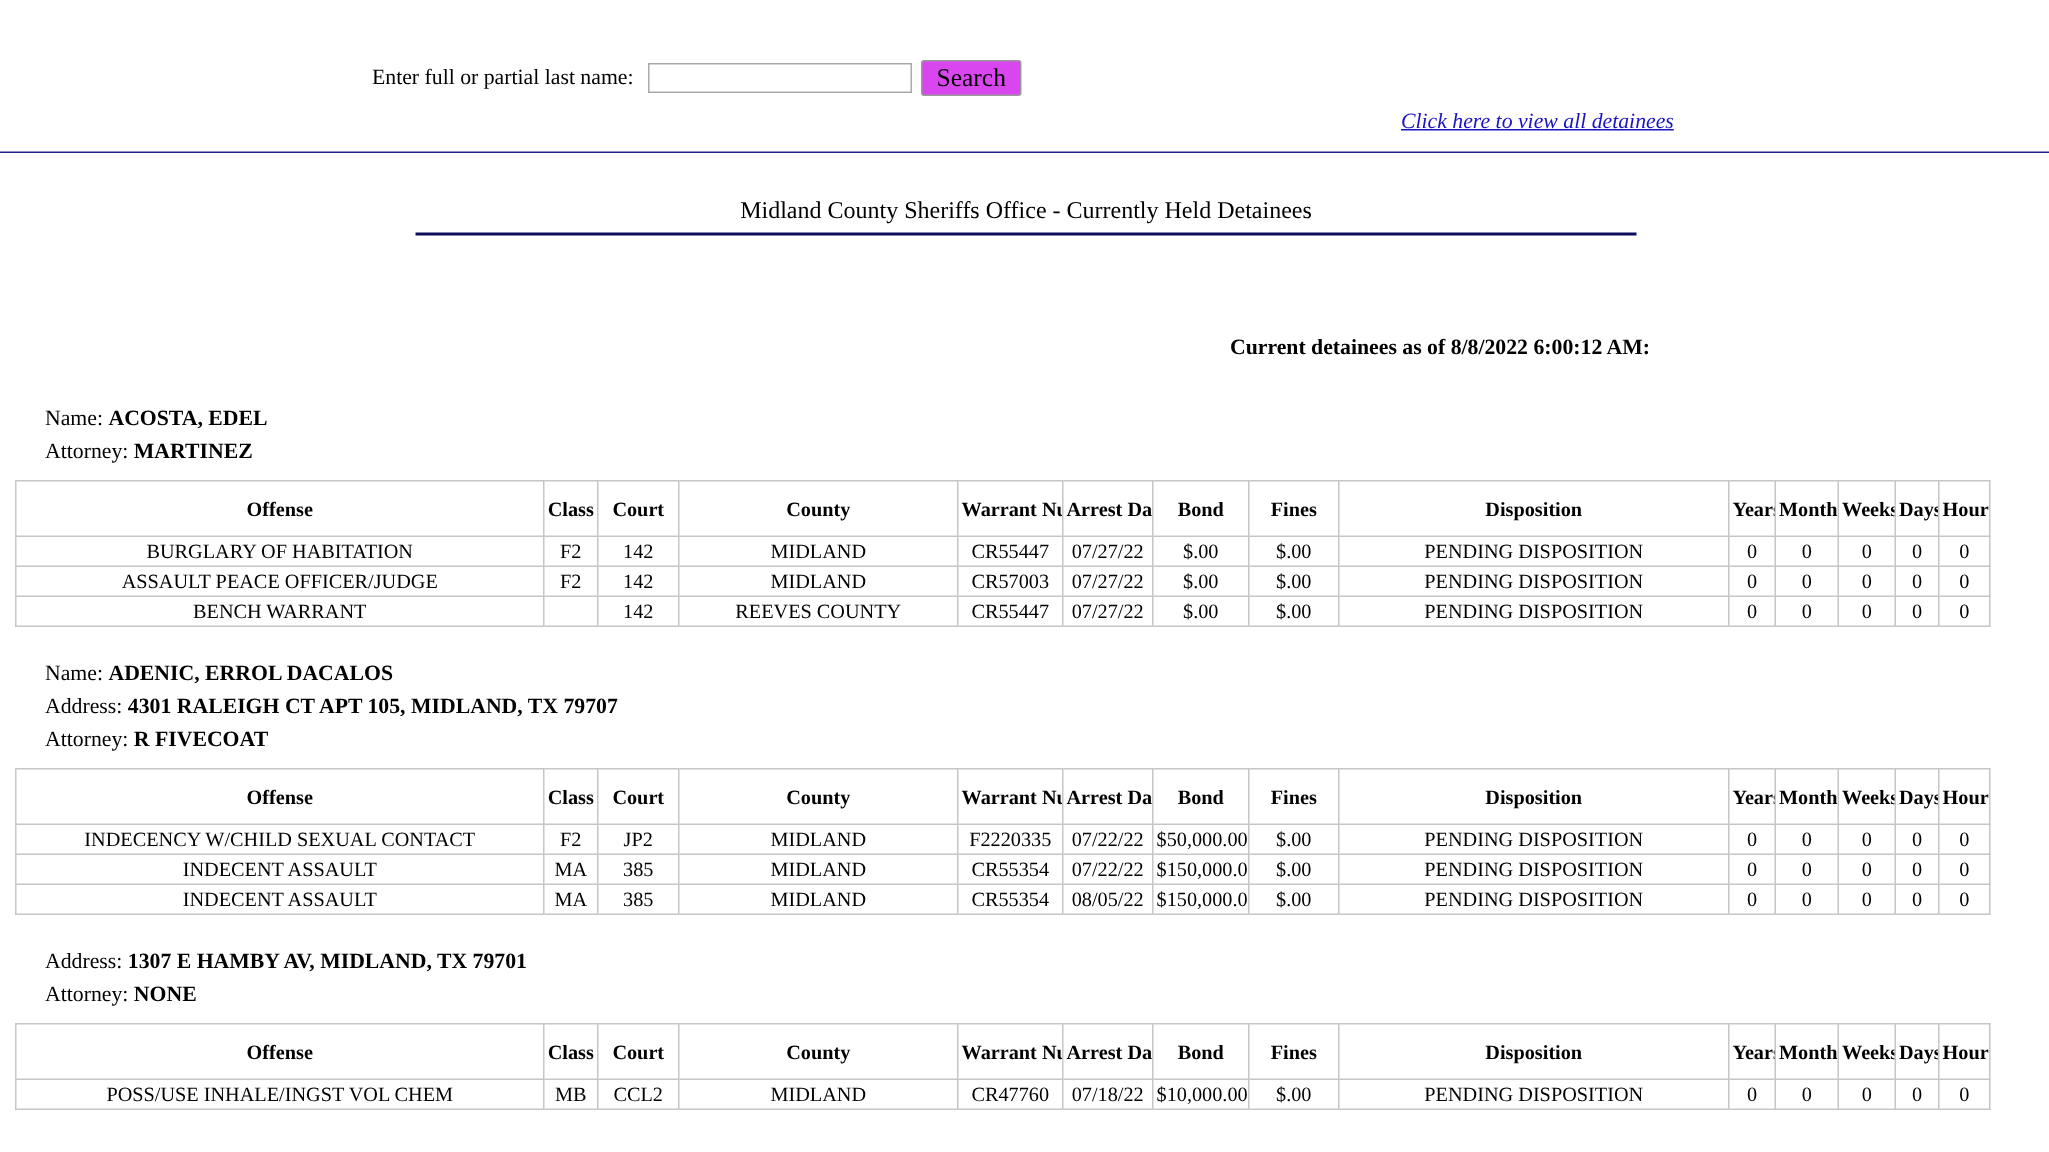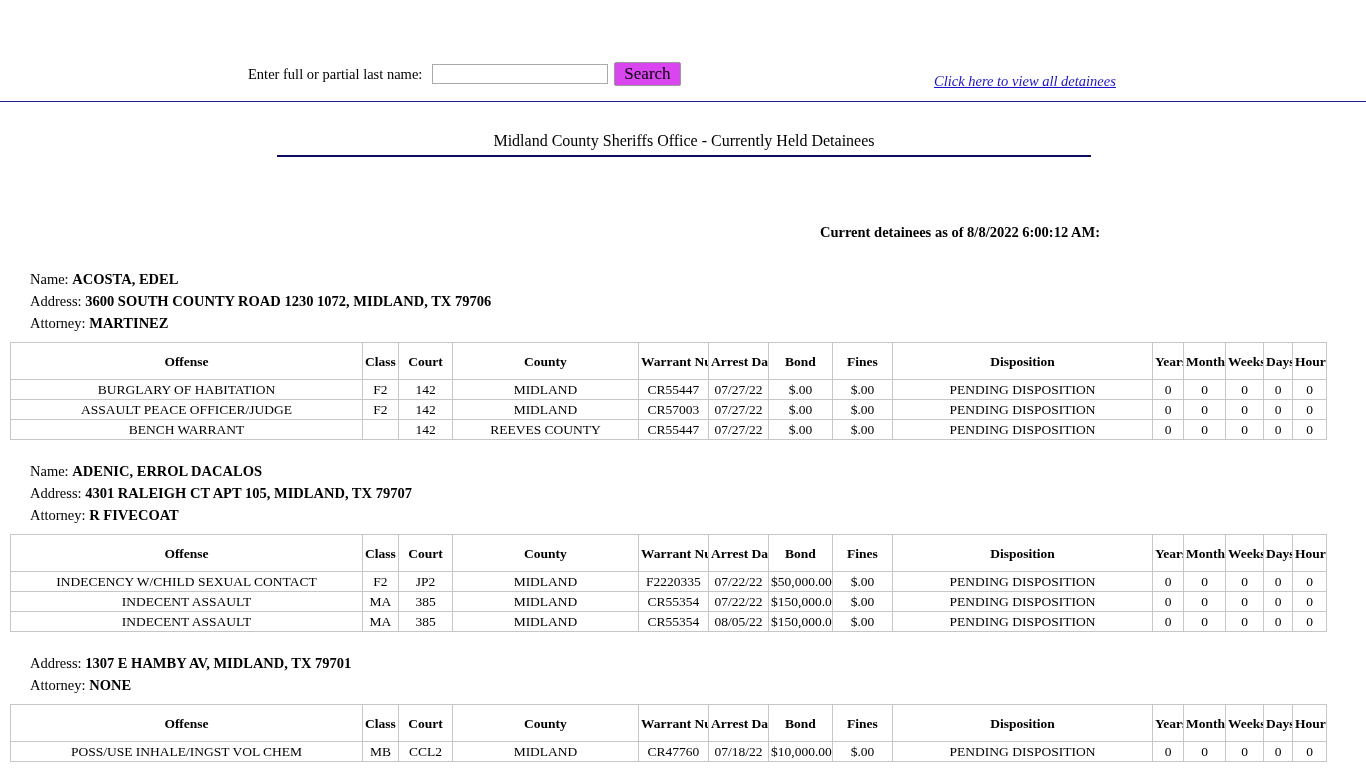--- a/index.html
+++ b/index.html
@@ -14,21 +14,21 @@
     overflow: hidden;
     font-family: "Liberation Serif", "DejaVu Serif", serif;
     font-size: 13.5px;
     color: #000000;
   }
 
   
   .searchbar {
     display: flex;
     align-items: center;
-    padding-top: 63px;
+    padding-top: 41px;
     padding-left: 248px;
     height: 22px;
     box-sizing: content-box;
   }
   .search-label {
     font-size: 14.5px;
     white-space: nowrap;
     margin-right: 10px;
   }
   .search-input {
@@ -183,21 +183,20 @@
 <hr class="rule-top">
 
 <div class="page-title">Midland County Sheriffs Office - Currently Held Detainees</div>
 <hr class="rule-title">
 
 <div class="asof">Current detainees as of 8/8/2022 6:00:12 AM:</div>
 
 <div class="content" id="detainee-list">
     <div class="detainee">
       <div class="info-line"><span class="lbl">Name: </span><span class="val">ACOSTA, EDEL</span></div>
-      <div class="info-line"><span class="lbl">Address: </span><span class="val">3600 SOUTH COUNTY ROAD 1230 1072, MIDLAND, TX 79706</span></div>
       <div class="info-line"><span class="lbl">Attorney: </span><span class="val">MARTINEZ</span></div>
       <table class="offenses">
         <colgroup>
           <col class="c-offense">
           <col class="c-class">
           <col class="c-court">
           <col class="c-county">
           <col class="c-warrant">
           <col class="c-arrest">
           <col class="c-bond">

